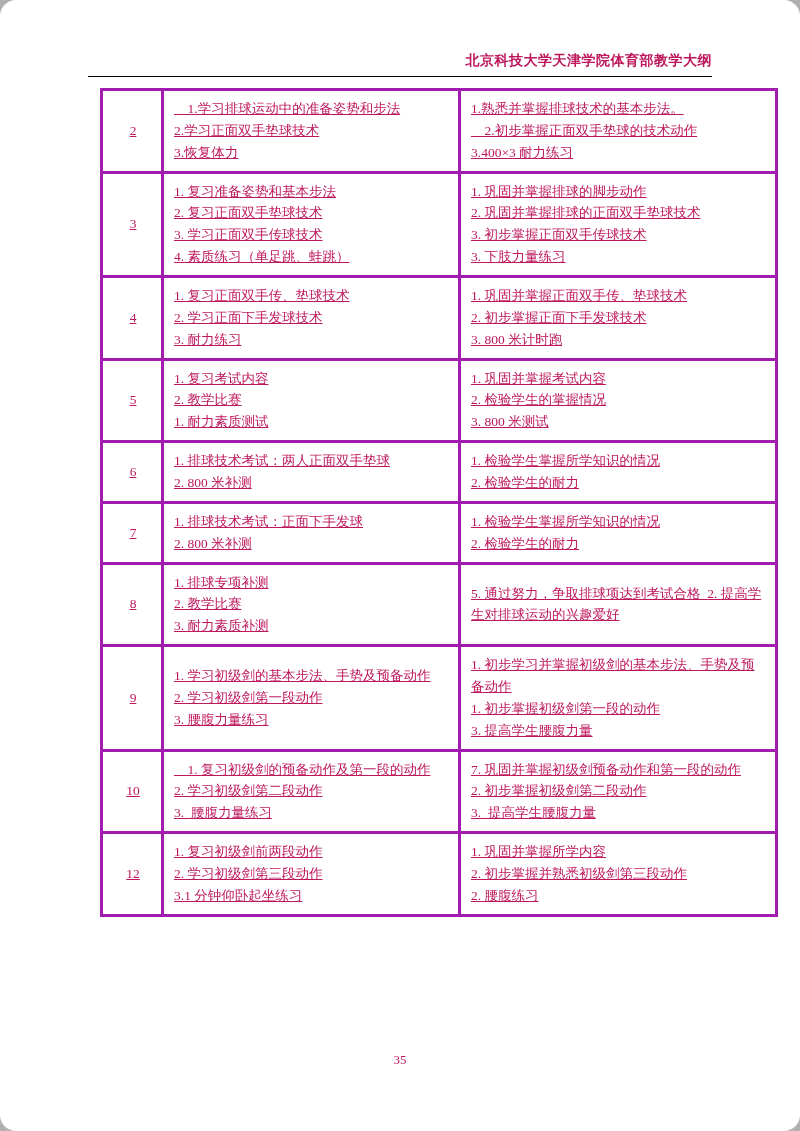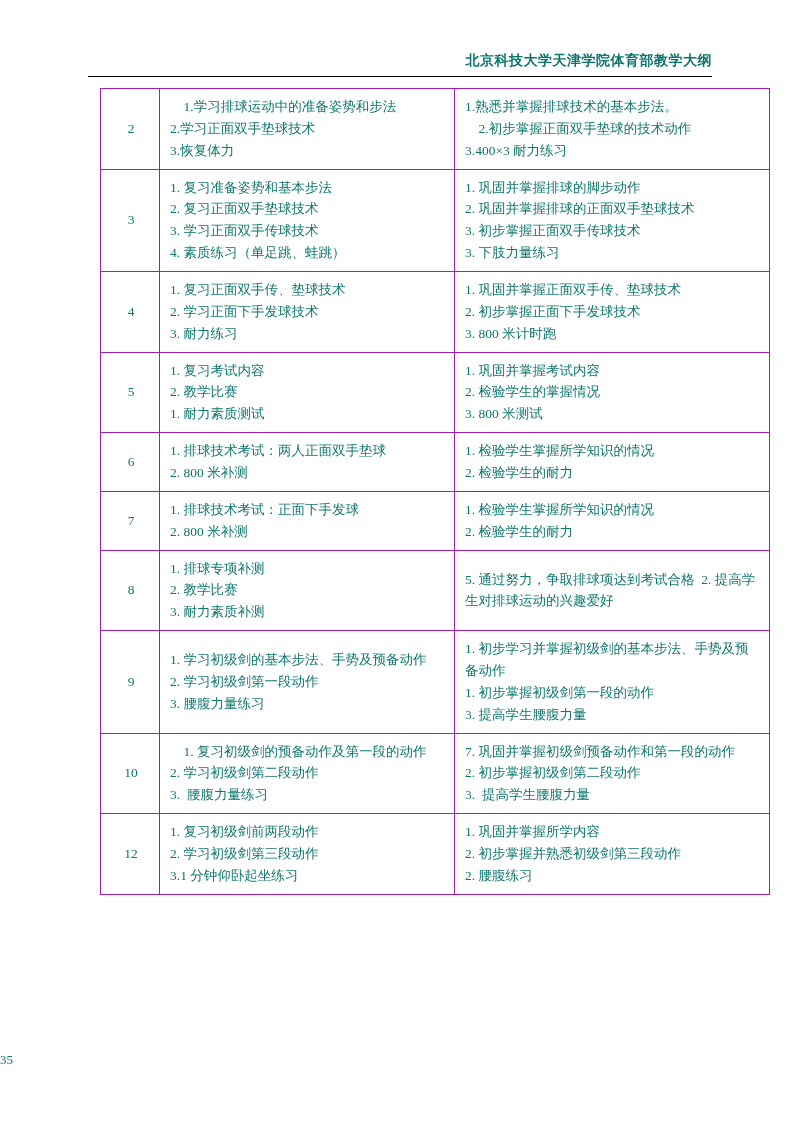--- a/index.html
+++ b/index.html
@@ -8,22 +8,23 @@
     background: #b0b0b0;
   }
   .page {
     width: 800px;
     height: 1131px;
     background: #ffffff;
     position: relative;
     margin: 0 auto;
     box-sizing: border-box;
     font-family: "Liberation Serif", "DejaVu Serif", serif;
-    color: #0f766e;
+    color: #be185d;
     overflow: hidden;
+    border-radius: 16px;
   }
   .header {
     position: absolute;
     top: 52px;
     right: 88px;
     font-size: 14px;
     font-weight: bold;
     letter-spacing: 0.5px;
     white-space: nowrap;
     font-family: "Liberation Serif", "DejaVu Serif", serif;
@@ -41,25 +42,26 @@
     top: 88px;
     left: 100px;
     width: 612px;
   }
   table.syllabus {
     border-collapse: collapse;
     width: 100%;
     table-layout: fixed;
   }
   table.syllabus td {
-    border: 1px solid #a21caf;
+    border: 3px solid #a21caf;
     vertical-align: middle;
     font-size: 13.5px;
     line-height: 1.62;
     padding: 7px 8px 7px 10px;
+    text-decoration: underline;
   }
   td.col-week {
     width: 40px;
     text-align: center;
     padding: 7px 2px;
     font-size: 13.5px;
   }
   td.col-content {
     width: 276px;
   }
@@ -68,21 +70,21 @@
   }
   .ln {
     display: block;
     white-space: pre-wrap;
   }
   .page-number {
     position: absolute;
     left: 0;
     right: 0;
     top: 1052px;
-    text-align: left;
+    text-align: center;
     font-size: 13px;
     font-family: "Liberation Serif", "DejaVu Serif", serif;
   }
 </style>
 </head>
 <body>
 
 <div class="page">
 
   <div class="header">北京科技大学天津学院体育部教学大纲</div>

